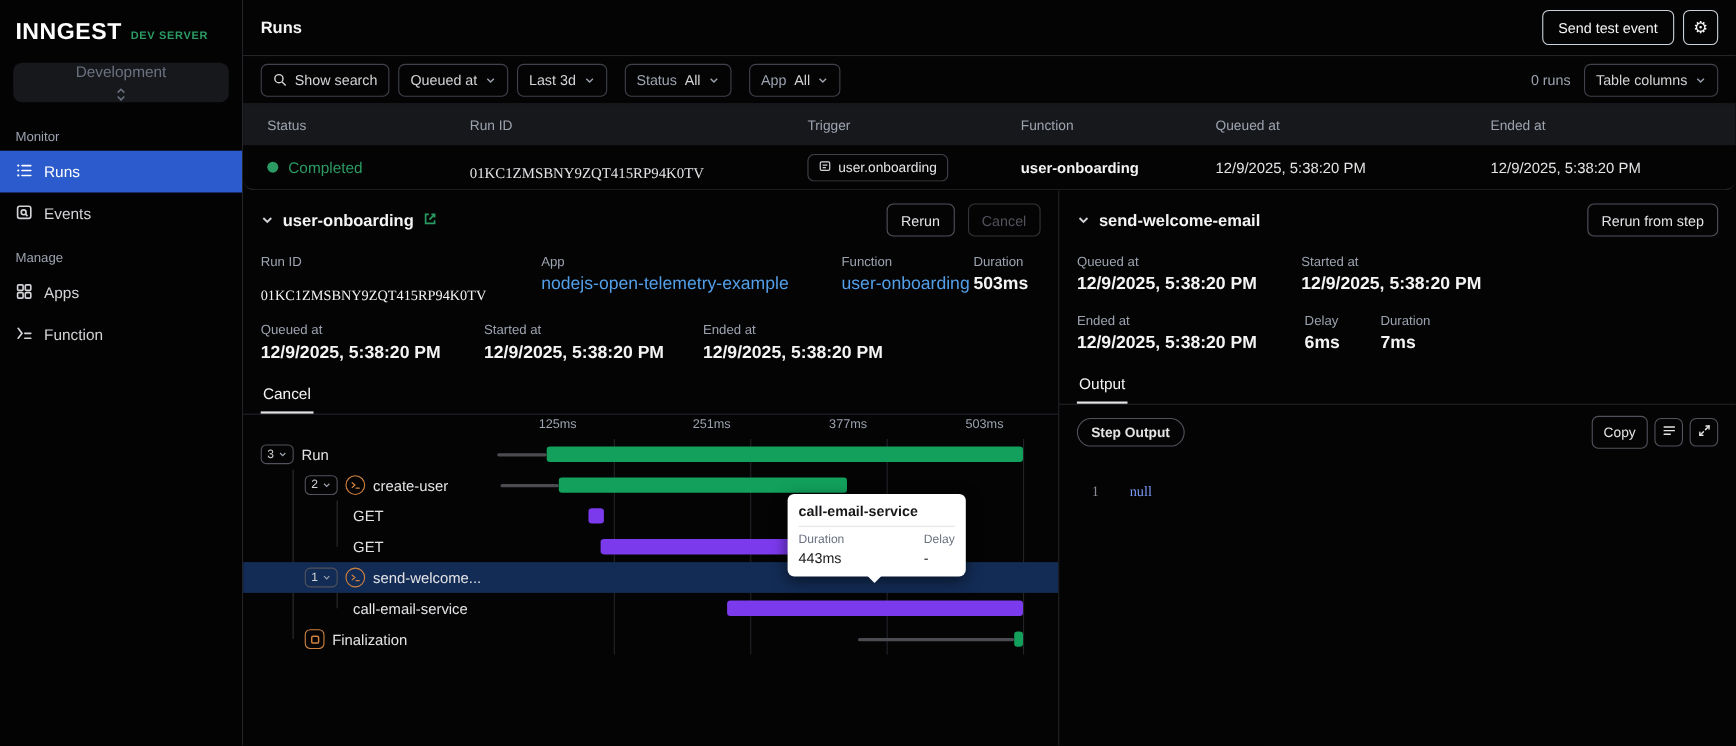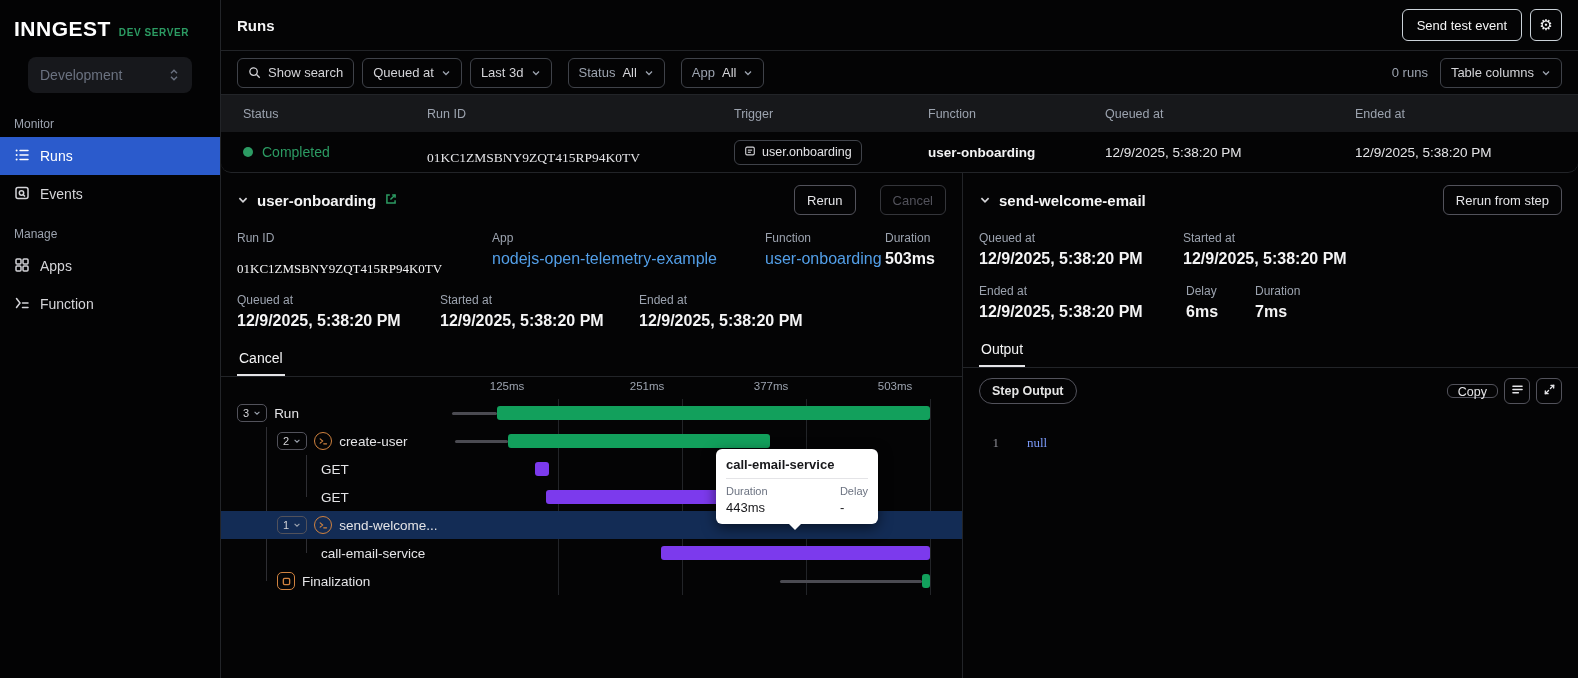--- a/index.html
+++ b/index.html
@@ -9,21 +9,21 @@
     font-family:"Liberation Sans", sans-serif; font-size:13px;
   }
   .mono { font-family:Liberation Serif, serif;margin-top:11px; }
   .page { display:flex; width:1578px; height:678px; }
 
   
   .sidebar { width:221px; min-width:221px; border-right:1px solid #222428; display:flex; flex-direction:column; background:#030304; }
   .logo-row { display:flex; align-items:baseline; gap:8px; padding:17px 14px 8px; }
   .logo { font-size:21px; font-weight:800; letter-spacing:0.5px; color:#fff; }
   .logo-badge { color:#2c9b63; font-size:10px; font-weight:700; letter-spacing:0.6px; }
-  .env-select { margin:8px 28px 16px; background:#17181c; border-radius:8px; height:36px; display:flex; align-items:center; justify-content:space-between; padding:0 12px; color:#6b7280; font-size:14px; cursor:pointer; }
+  .env-select { margin:8px 12px 16px; background:#17181c; border-radius:8px; height:36px; display:flex; align-items:center; justify-content:space-between; padding:0 12px; color:#6b7280; font-size:14px; cursor:pointer;flex-direction:column; }
   .section-label { padding:8px 14px 6px; font-size:12px; color:#9ca3af; }
   .nav-item { height:38px; display:flex; align-items:center; gap:10px; padding:0 14px; color:#d4d4d8; font-size:14px; cursor:pointer; }
   .nav-item svg { flex:none; }
   .nav-item.active { background:#2b5bcc; color:#fff; }
   .nav-group { margin-bottom:6px; }
 
   
   .main { flex:1; display:flex; flex-direction:column; min-width:0; }
   .topbar { height:51px; min-height:51px; border-bottom:1px solid #222428; display:flex; align-items:center; padding:0 16px; }
   .topbar-title { font-size:15px; font-weight:600; color:#f4f4f5; }
@@ -49,21 +49,21 @@
   .trigger-badge { display:inline-flex; align-items:center; gap:6px; border:1px solid #3f4249; border-radius:6px; height:25px; padding:0 9px; font-size:12.5px; color:#e4e4e7; }
   .fn-cell { font-weight:600; color:#f4f4f5; }
   .date-cell { color:#e4e4e7; }
 
   
   .detail { flex:1; display:flex; min-height:0; }
   .panel-left { width:742px; min-width:742px; border-right:1px solid #222428; display:flex; flex-direction:column; }
   .panel-right { flex:1; min-width:0; display:flex; flex-direction:column; }
   .panel-head { display:flex; align-items:center; gap:8px; padding:12px 16px; }
   .panel-title { font-size:15px; font-weight:700; color:#f4f4f5; }
-  .panel-head-btns { margin-left:auto; display:flex; gap:24px; }
+  .panel-head-btns { margin-left:auto; display:flex; gap:12px; }
   .btn { height:30px; border:1px solid #52525b; border-radius:6px; background:transparent; color:#e4e4e7; font-size:13px; padding:0 12px; cursor:pointer; font-family:inherit; }
   .btn.disabled { color:#52525b; border-color:#34353a; cursor:default; }
   .meta-row { display:flex; padding:4px 16px 12px; }
   .meta { display:flex; flex-direction:column; gap:5px; }
   .meta-label { font-size:12px; color:#9ca3af; }
   .meta-value { font-size:16px; color:#f4f4f5; }
   .meta-value.bold { font-weight:700; }
   .link { color:#539fe8; cursor:pointer; }
   .tabs { display:flex; padding:0 16px; border-bottom:1px solid #222428; }
   .tab { padding:8px 2px 8px; font-size:14px; font-weight:500; color:#f4f4f5; border-bottom:2px solid #e4e4e7; cursor:pointer; }
@@ -89,21 +89,21 @@
   .tooltip-body { display:flex; padding-top:6px; }
   .tooltip-col { display:flex; flex-direction:column; gap:3px; }
   .tooltip-col.first { flex:1; }
   .tooltip-label { font-size:11px; color:#6b7280; }
   .tooltip-value { font-size:13px; color:#18181b; }
 
   
   .out-toolbar { display:flex; align-items:center; padding:10px 16px; }
   .pill { height:26px; border:1px solid #52525b; border-radius:999px; display:inline-flex; align-items:center; padding:0 12px; font-size:12.5px; color:#e5e5e5; font-weight:600; }
   .out-actions { margin-left:auto; display:flex; gap:6px; align-items:center; }
-  .btn-sm { height:14px; border:1px solid #52525b; border-radius:6px; background:transparent; color:#e4e4e7; font-size:12.5px; padding:0 10px; cursor:pointer; font-family:inherit; }
+  .btn-sm { height:30px; border:1px solid #52525b; border-radius:6px; background:transparent; color:#e4e4e7; font-size:12.5px; padding:0 10px; cursor:pointer; font-family:inherit; }
   .btn-sq { width:26px; height:26px; border:1px solid #52525b; border-radius:6px; background:transparent; color:#e4e4e7; display:flex; align-items:center; justify-content:center; cursor:pointer; }
   .code { display:flex; padding:10px 16px; font-size:13px; }
   .line-no { width:20px; text-align:right; color:#8b8b93; }
   .code-val { margin-left:28px; color:#7b9af9; }
 </style>
 </head>
 <body>
 
 <div class="page">
 

